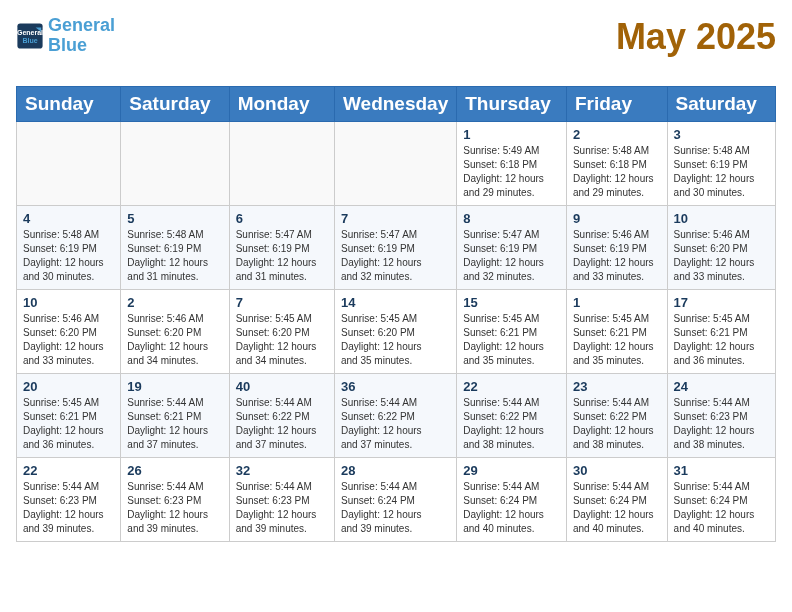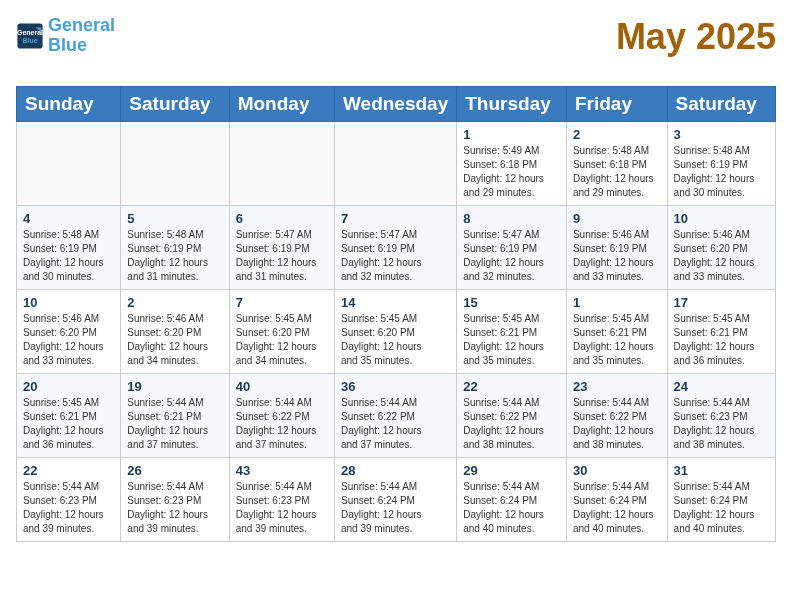--- a/index.html
+++ b/index.html
@@ -311,21 +311,21 @@
 and 39 minutes.</div>
         </td>
         <td>
           <span class="day-num">26</span>
           <div class="day-info" style="white-space: pre-line;">Sunrise: 5:44 AM
 Sunset: 6:23 PM
 Daylight: 12 hours
 and 39 minutes.</div>
         </td>
         <td>
-          <span class="day-num">43</span>
+          <span class="day-num">32</span>
           <div class="day-info" style="white-space: pre-line;">Sunrise: 5:44 AM
 Sunset: 6:23 PM
 Daylight: 12 hours
 and 39 minutes.</div>
         </td>
         <td>
           <span class="day-num">28</span>
           <div class="day-info" style="white-space: pre-line;">Sunrise: 5:44 AM
 Sunset: 6:24 PM
 Daylight: 12 hours

